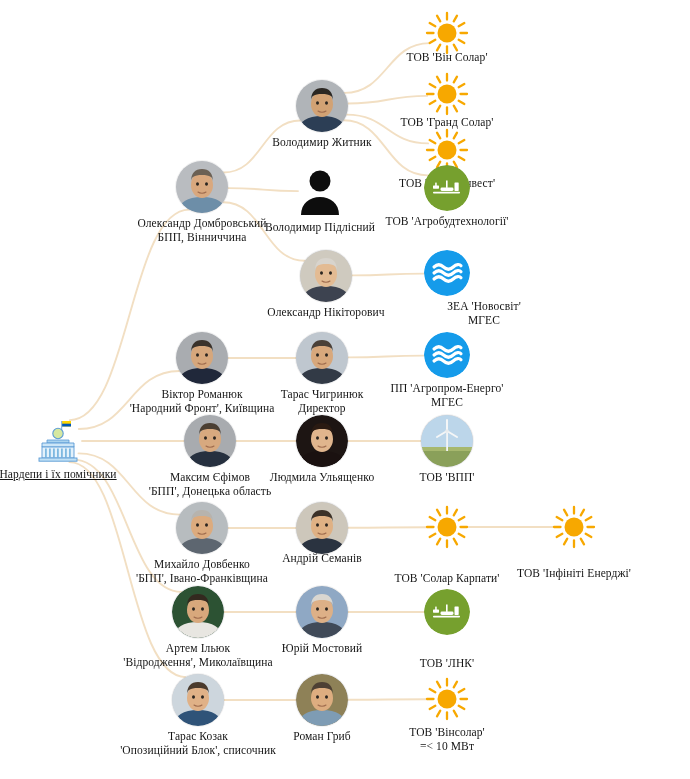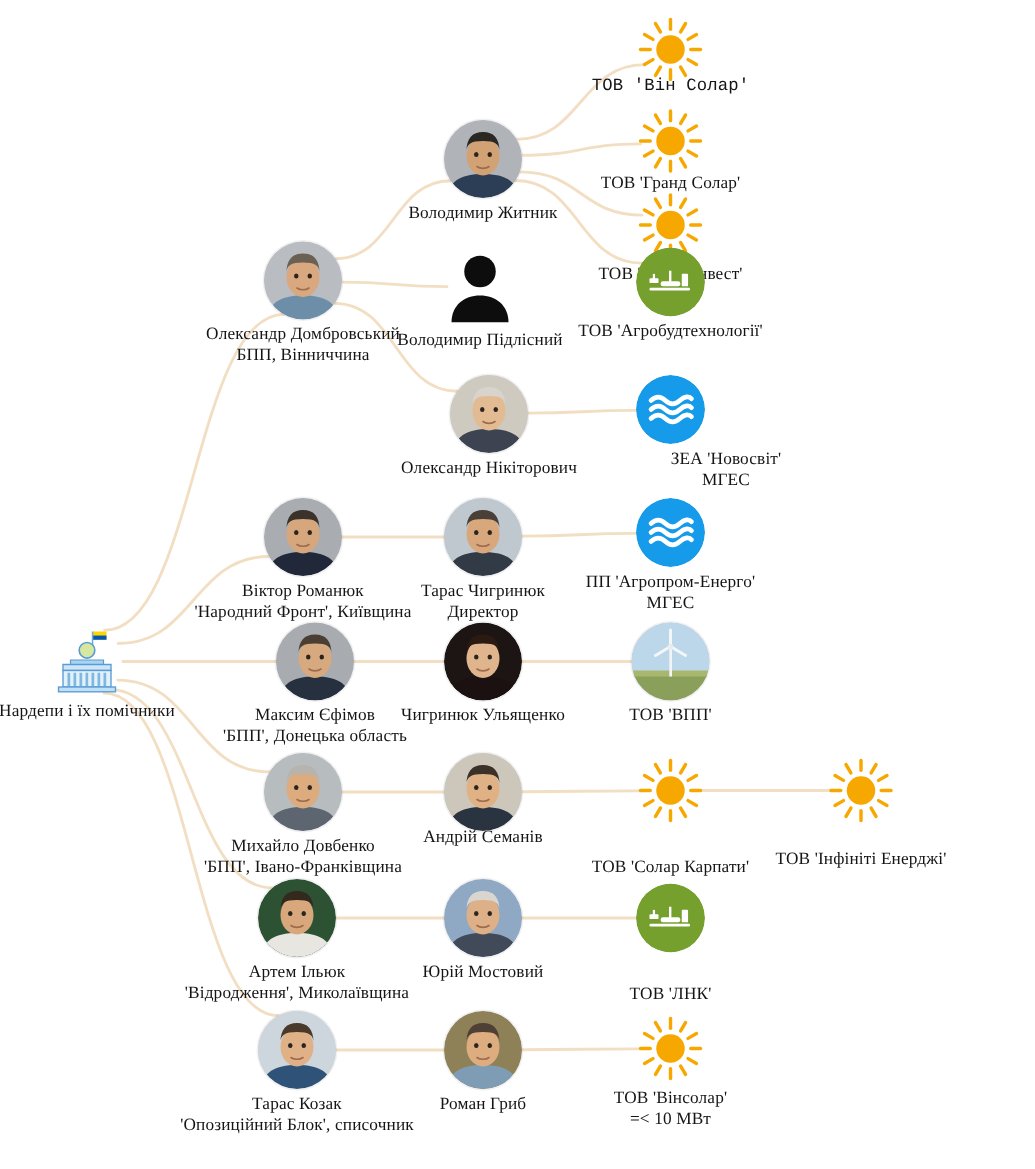--- a/index.html
+++ b/index.html
@@ -110,21 +110,21 @@
         <rect x="20" y="29.5" width="1.8" height="9"></rect>
                 <rect x="24" y="29.5" width="1.8" height="9"></rect>
         <rect x="28" y="29.5" width="1.8" height="9"></rect>
                 <rect x="32" y="29.5" width="1.8" height="9"></rect>
         <rect x="36" y="29.5" width="1.8" height="9"></rect>
       </g>
       <rect x="6" y="39" width="38" height="3.2" fill="#bfe0f5" stroke="#5b9bd5" stroke-width="0.9"></rect>
     </g>
   </svg>
         </div>
-        <div class="node-label" style="top: 27px;"><span>Нардепи і їх помічники</span></div>
+        <div class="node-label" style="top: 27px; text-decoration: underline;"><span>Нардепи і їх помічники</span></div>
       </div>
       <div class="node" style="left: 202px; top: 187px;">
         <div class="node-icon">
           <div class="avatar">
     <svg viewBox="0 0 52 52" xmlns="http://www.w3.org/2000/svg">
       <defs>
                 <clipPath id="cp-dombrovskyi">
                   <circle cx="26" cy="26" r="26"></circle>
                 </clipPath>
               </defs>
@@ -176,21 +176,21 @@
             <line x1="11.31" y1="29.75" x2="5.68" y2="33.00" stroke="#F7A800" stroke-width="2.3" stroke-linecap="round"></line>
             <line x1="9.50" y1="23.00" x2="3.00" y2="23.00" stroke="#F7A800" stroke-width="2.3" stroke-linecap="round"></line>
             <line x1="11.31" y1="16.25" x2="5.68" y2="13.00" stroke="#F7A800" stroke-width="2.3" stroke-linecap="round"></line>
             <line x1="16.25" y1="11.31" x2="13.00" y2="5.68" stroke="#F7A800" stroke-width="2.3" stroke-linecap="round"></line>
             <line x1="23.00" y1="9.50" x2="23.00" y2="3.00" stroke="#F7A800" stroke-width="2.3" stroke-linecap="round"></line>
             <line x1="29.75" y1="11.31" x2="33.00" y2="5.68" stroke="#F7A800" stroke-width="2.3" stroke-linecap="round"></line>
             <line x1="34.69" y1="16.25" x2="40.32" y2="13.00" stroke="#F7A800" stroke-width="2.3" stroke-linecap="round"></line>
             <circle cx="23" cy="23" r="9.5" fill="#F7A800"></circle>
   </svg>
         </div>
-        <div class="node-label" style="top: 18px; font-family: Liberation Mono, monospace;"><span>ТОВ 'Він Солар'</span></div>
+        <div class="node-label" style="top: 18px;"><span>ТОВ 'Він Солар'</span></div>
       </div>
       <div class="node" style="left: 447px; top: 94px;">
         <div class="node-icon">
           <svg class="sun" viewBox="0 0 46 46" xmlns="http://www.w3.org/2000/svg">
     <line x1="36.50" y1="23.00" x2="43.00" y2="23.00" stroke="#F7A800" stroke-width="2.3" stroke-linecap="round"></line>
             <line x1="34.69" y1="29.75" x2="40.32" y2="33.00" stroke="#F7A800" stroke-width="2.3" stroke-linecap="round"></line>
             <line x1="29.75" y1="34.69" x2="33.00" y2="40.32" stroke="#F7A800" stroke-width="2.3" stroke-linecap="round"></line>
             <line x1="23.00" y1="36.50" x2="23.00" y2="43.00" stroke="#F7A800" stroke-width="2.3" stroke-linecap="round"></line>
             <line x1="16.25" y1="34.69" x2="13.00" y2="40.32" stroke="#F7A800" stroke-width="2.3" stroke-linecap="round"></line>
             <line x1="11.31" y1="29.75" x2="5.68" y2="33.00" stroke="#F7A800" stroke-width="2.3" stroke-linecap="round"></line>
@@ -382,21 +382,21 @@
         <path d="M2 52c1-11 9-16 24-16s23 5 24 16z" fill="#1a1110"></path>
         <ellipse cx="26" cy="24" rx="11" ry="13" fill="#e0b58d"></ellipse>
         <path d="M15 21c0-9 4-13 11-13s11 4 11 13c0-5-3-7-11-7s-11 2-11 7z" fill="#2a1a12"></path>
         <ellipse cx="21.5" cy="23" rx="1.5" ry="1.7" fill="#2b2520"></ellipse>
         <ellipse cx="30.5" cy="23" rx="1.5" ry="1.7" fill="#2b2520"></ellipse>
         <path d="M22 31c2 1.6 6 1.6 8 0" stroke="#9e6b4d" stroke-width="1.1" fill="none" stroke-linecap="round"></path>
       </g>
     </svg>
   </div>
         </div>
-        <div class="node-label" style="top: 30px;"><span>Чигринюк Ульященко</span></div>
+        <div class="node-label" style="top: 30px;"><span>Людмила Ульященко</span></div>
       </div>
       <div class="node" style="left: 447px; top: 441px;">
         <div class="node-icon">
           <div class="avatar">
     <svg viewBox="0 0 52 52" xmlns="http://www.w3.org/2000/svg">
       <defs>
                 <clipPath id="cp-wind">
                   <circle cx="26" cy="26" r="26"></circle>
                 </clipPath>
               </defs>

